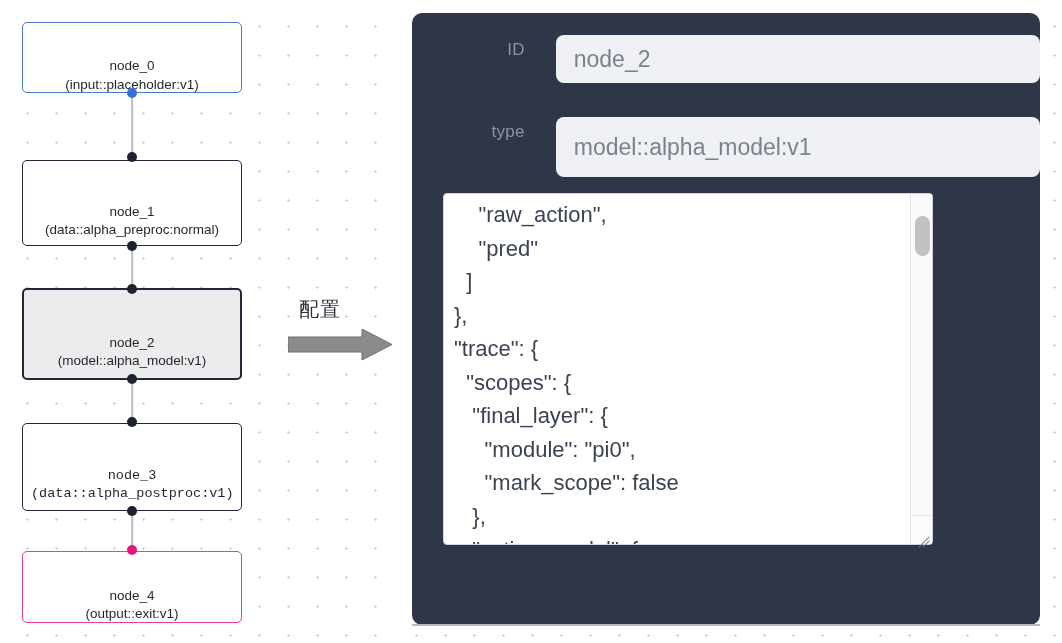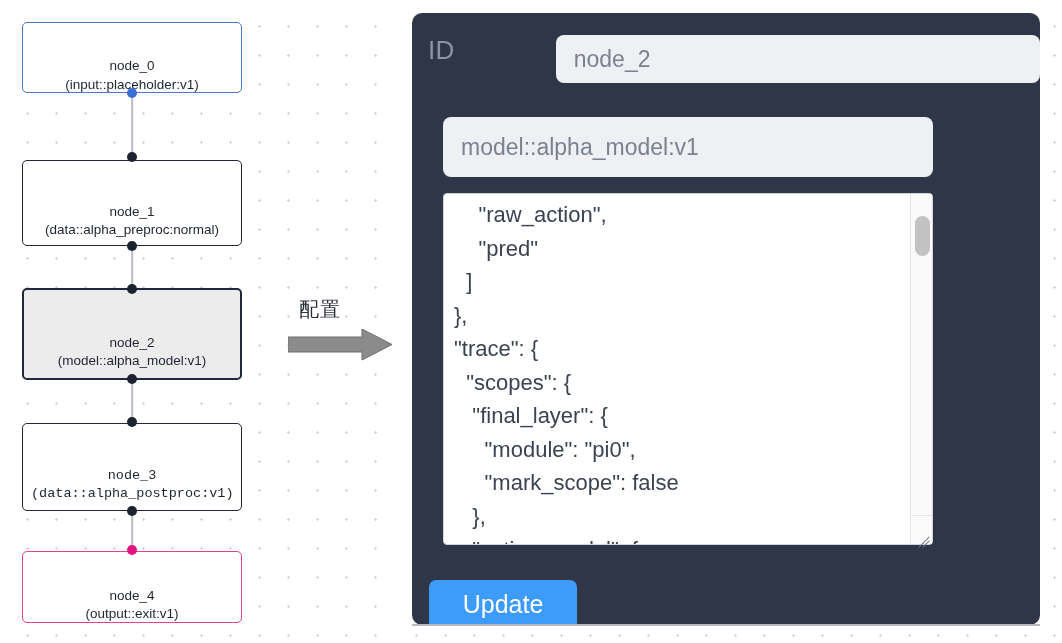--- a/index.html
+++ b/index.html
@@ -121,23 +121,23 @@
   .field-row {
     position: absolute;
     left: 0;
     width: 100%;
     display: flex;
     align-items: flex-start;
   }
   .field-label {
     width: 98px;
     margin-left: 16px;
-    text-align: left;
+    text-align: right;
     color: #8b94a5;
-    font-size: 26px;
+    font-size: 17px;
     line-height: 30px;
     font-weight: 400;
     letter-spacing: 0.3px;
   }
   .text-input {
     box-sizing: border-box;
     margin-left: 31px;
     background: #eef0f4;
     border: none;
     border-radius: 8px;
@@ -311,20 +311,21 @@
   </div>
 
   <div id="config-panel">
 
     <div class="field-row" id="id-row">
       <div class="field-label">ID</div>
       <input class="text-input" id="id-input" type="text" value="node_2" style="">
     </div>
 
     <div class="field-row" id="type-row">
+      <div class="field-label">type</div>
       <input class="text-input" id="type-input" type="text" value="model::alpha_model:v1" style="">
     </div>
 
     <div class="field-row" id="config-row">
       <div class="textarea-wrap">
         <textarea id="config-textarea" spellcheck="false" style="">    "raw_action",
     "pred"
   ]
 },
 "trace": {
@@ -335,16 +336,15 @@
    },
    "action_model": {</textarea>
         <div id="scroll-track">
           <div id="scroll-thumb"></div>
         </div>
         <div id="resize-corner"></div>
       </div>
     </div>
   </div>
 
-  <button id="update-button">Update</button>
   <div id="panel-bottom-rule"></div>
 
 </div>
 
 </body></html>

